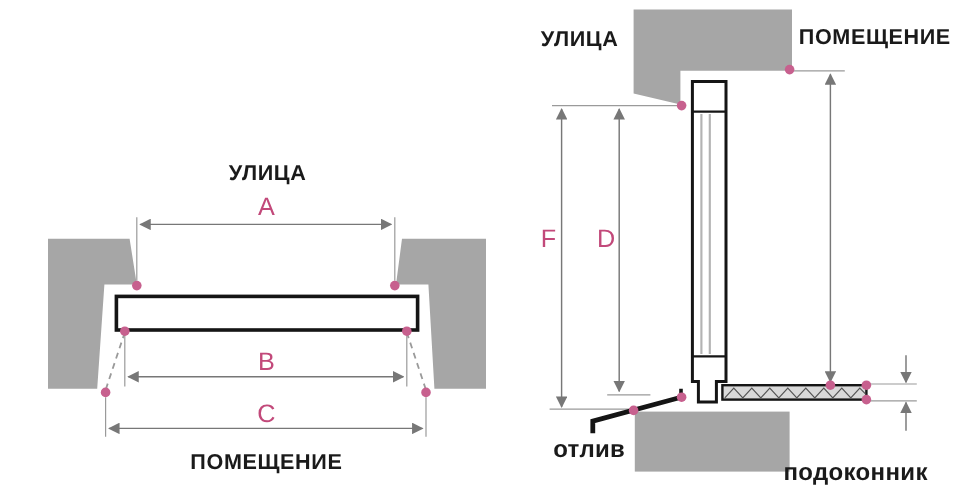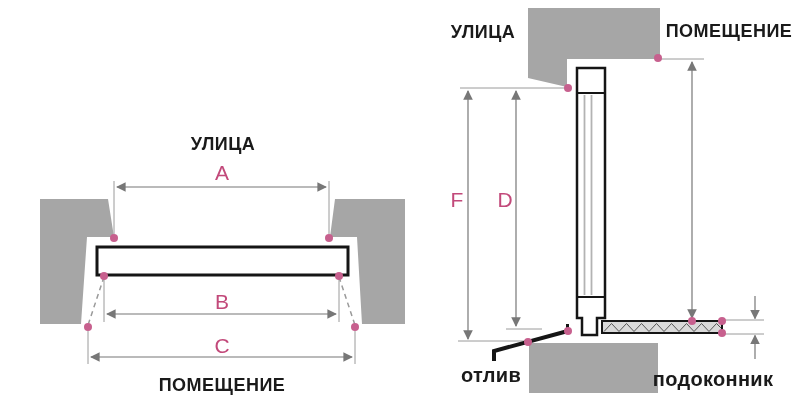--- a/index.html
+++ b/index.html
@@ -120,14 +120,14 @@
   <div class="lbl pink" style="left:222px;top:162px;">A</div>
   <div class="lbl pink" style="left:222px;top:291px;">B</div>
   <div class="lbl pink" style="left:222px;top:335px;">C</div>
   <div class="lbl big" style="left:222px;top:376px;">ПОМЕЩЕНИЕ</div>
 
   <div class="lbl big" style="left:483px;top:23px;">УЛИЦА</div>
   <div class="lbl big" style="left:729px;top:22px;">ПОМЕЩЕНИЕ</div>
   <div class="lbl pink" style="left:457px;top:189px;">F</div>
   <div class="lbl pink" style="left:505px;top:189px;">D</div>
   <div class="lbl small" style="left:491px;top:365px;">отлив</div>
-  <div class="lbl small" style="left:713px;top:369px;">подоконник</div>
+  <div class="lbl small" style="left:713px;top:384px;">подоконник</div>
 </div>
 
 </body></html>

